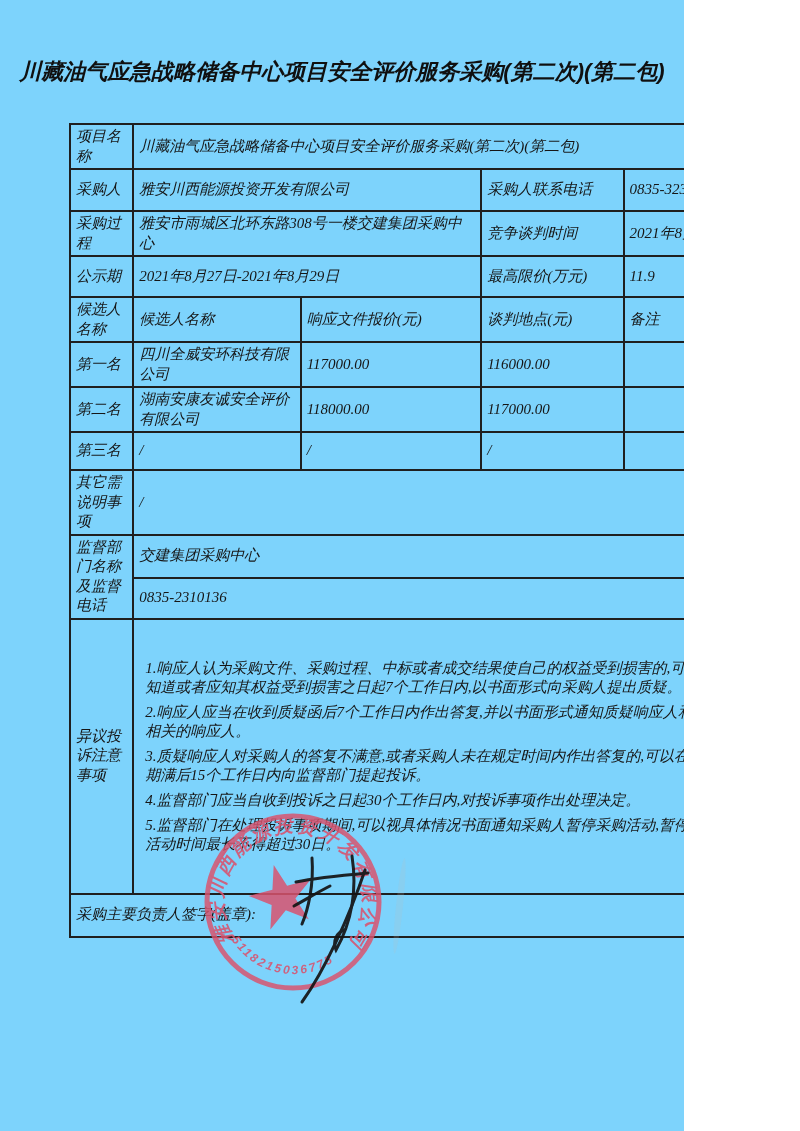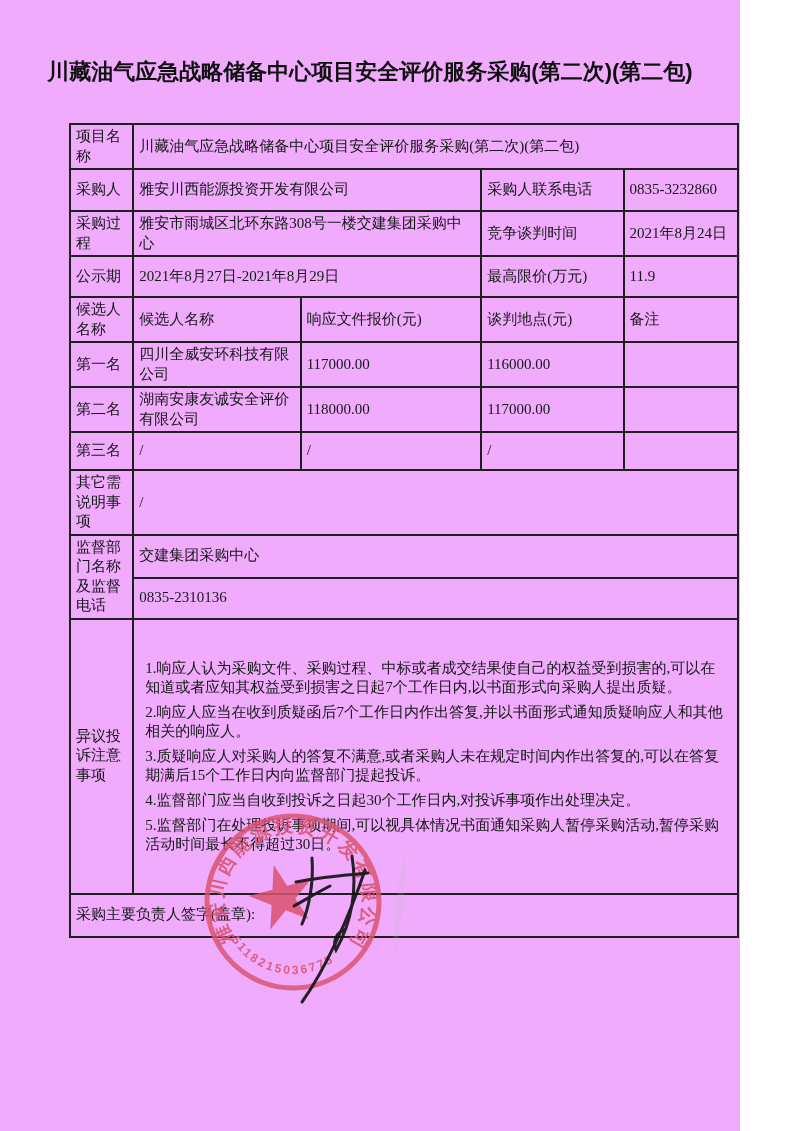--- a/index.html
+++ b/index.html
@@ -1,18 +1,18 @@
 <!DOCTYPE html>
 <html><head>
 <meta charset="utf-8">
 <style>
   html,body { margin:0; padding:0; background:#ffffff; }
   .page {
-    position:relative; width:740px; height:1131px; background:#f0abfc;
-    font-family:"Liberation Serif", serif; color:#1b1b1b; overflow:hidden;
+    position:relative; width:684px; height:1131px; background:#7dd3fc;
+    font-family:"Liberation Serif", serif; color:#1b1b1b; overflow:hidden;font-style:italic;
   }
   .title {
     position:absolute; top:56px; left:0; width:100%;
     text-align:center; font-family:"Liberation Sans", sans-serif;
     font-weight:bold; font-size:22px; line-height:32px; color:#101010;
   }
   table.doc {
     position:absolute; left:69px; top:123px; width:670px;
     border-collapse:collapse; table-layout:fixed;
   }

